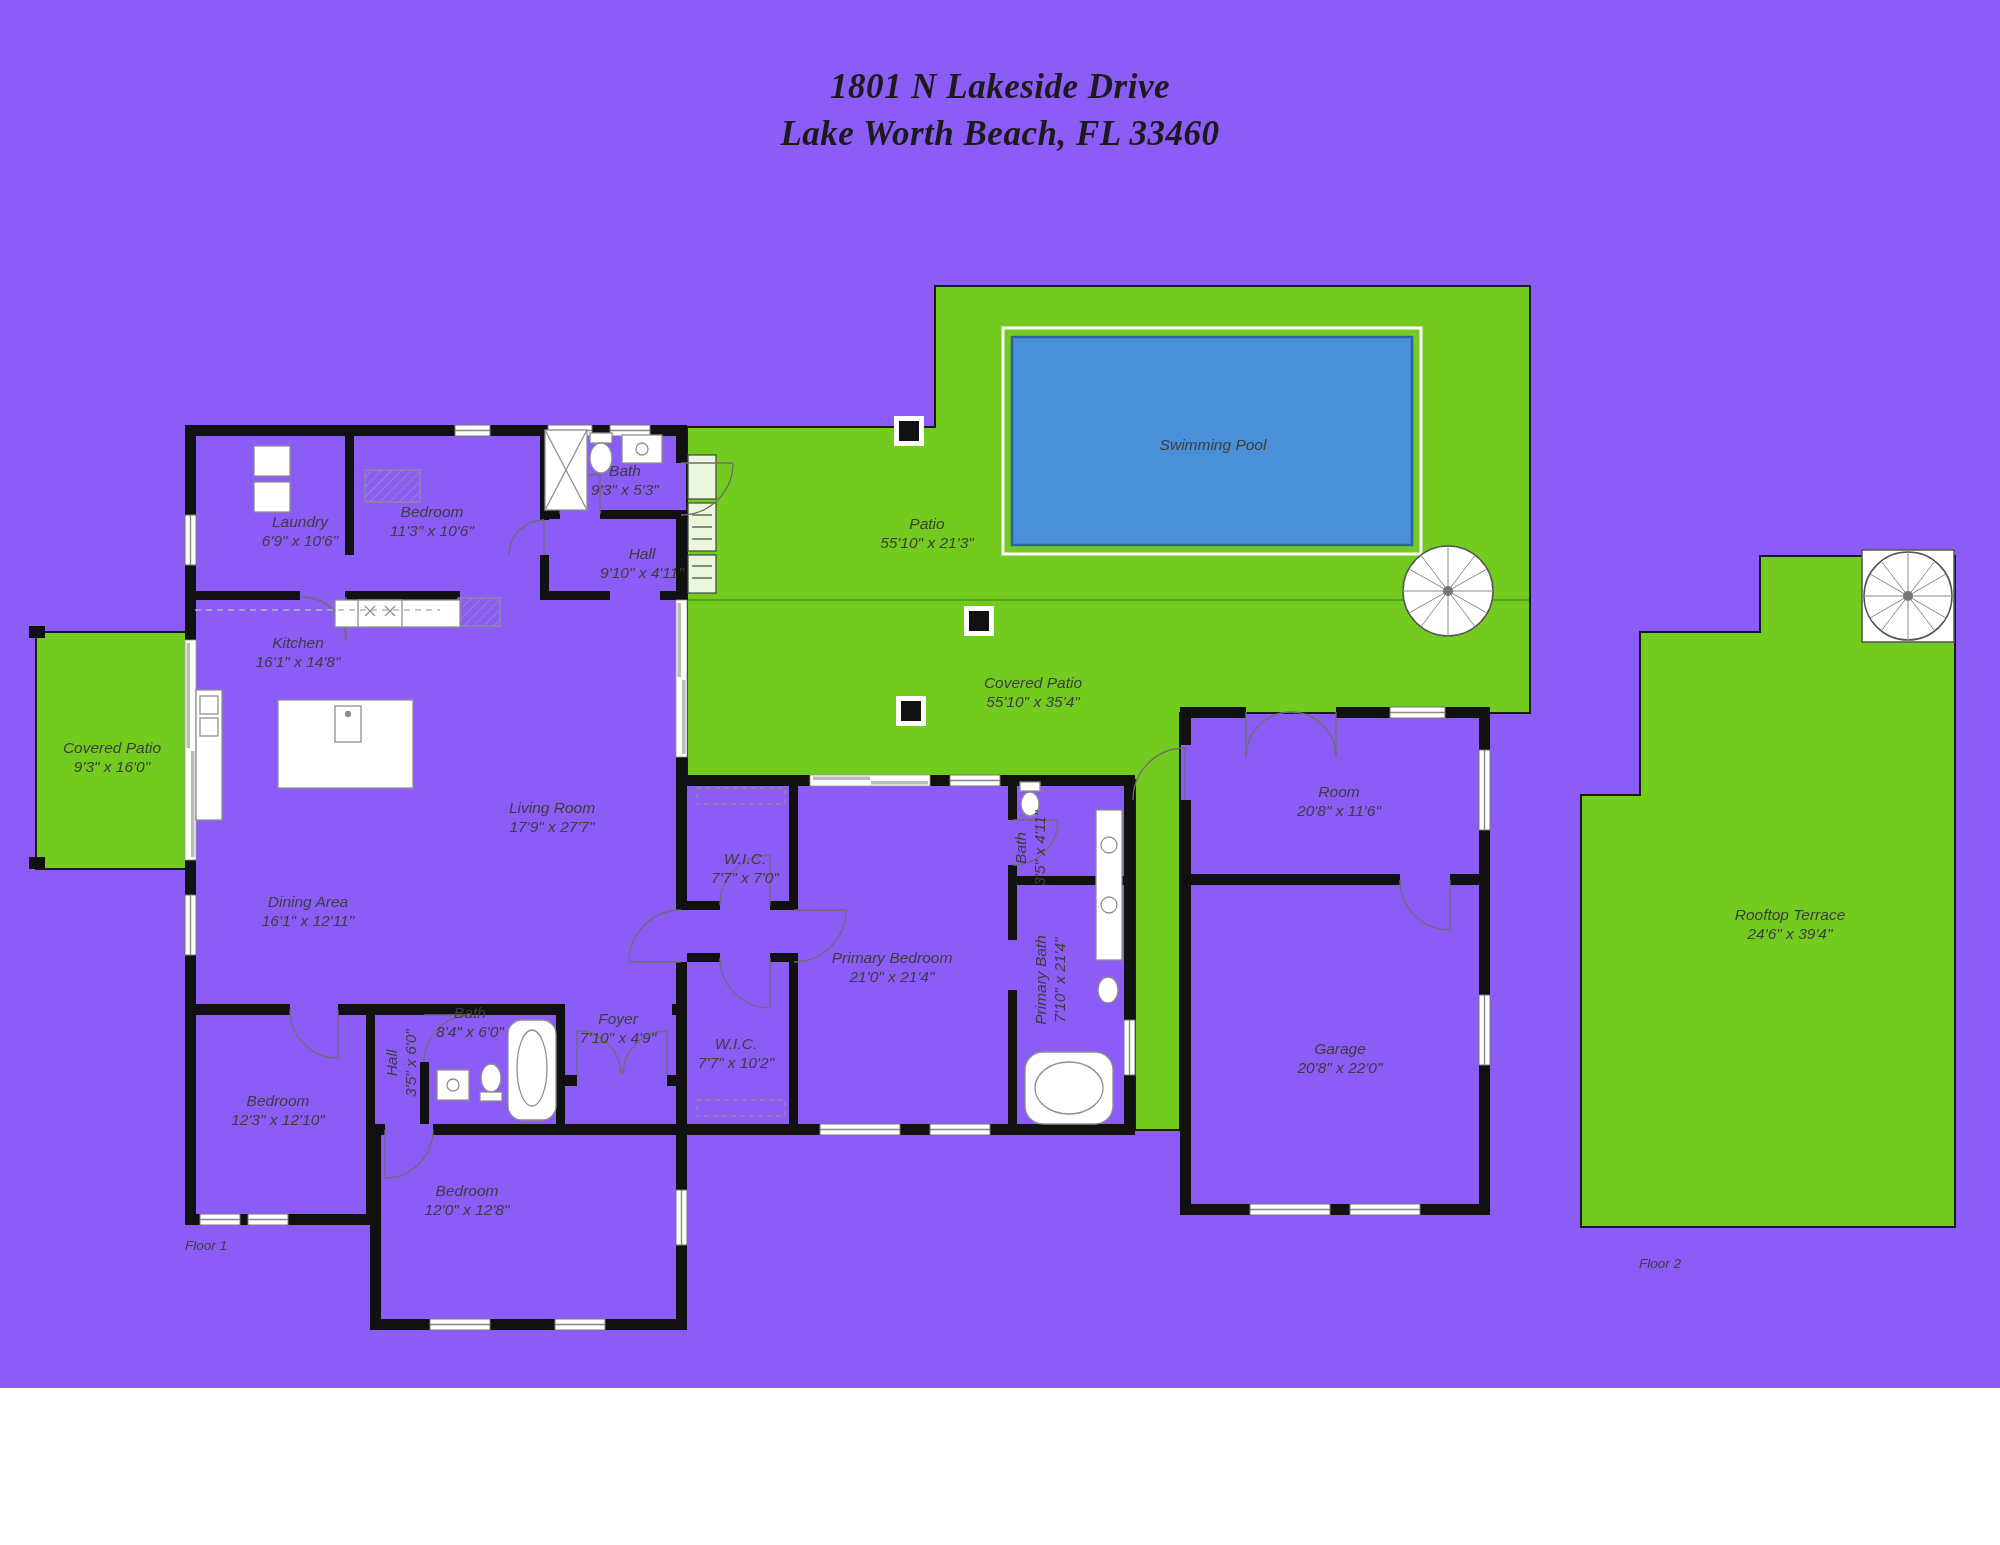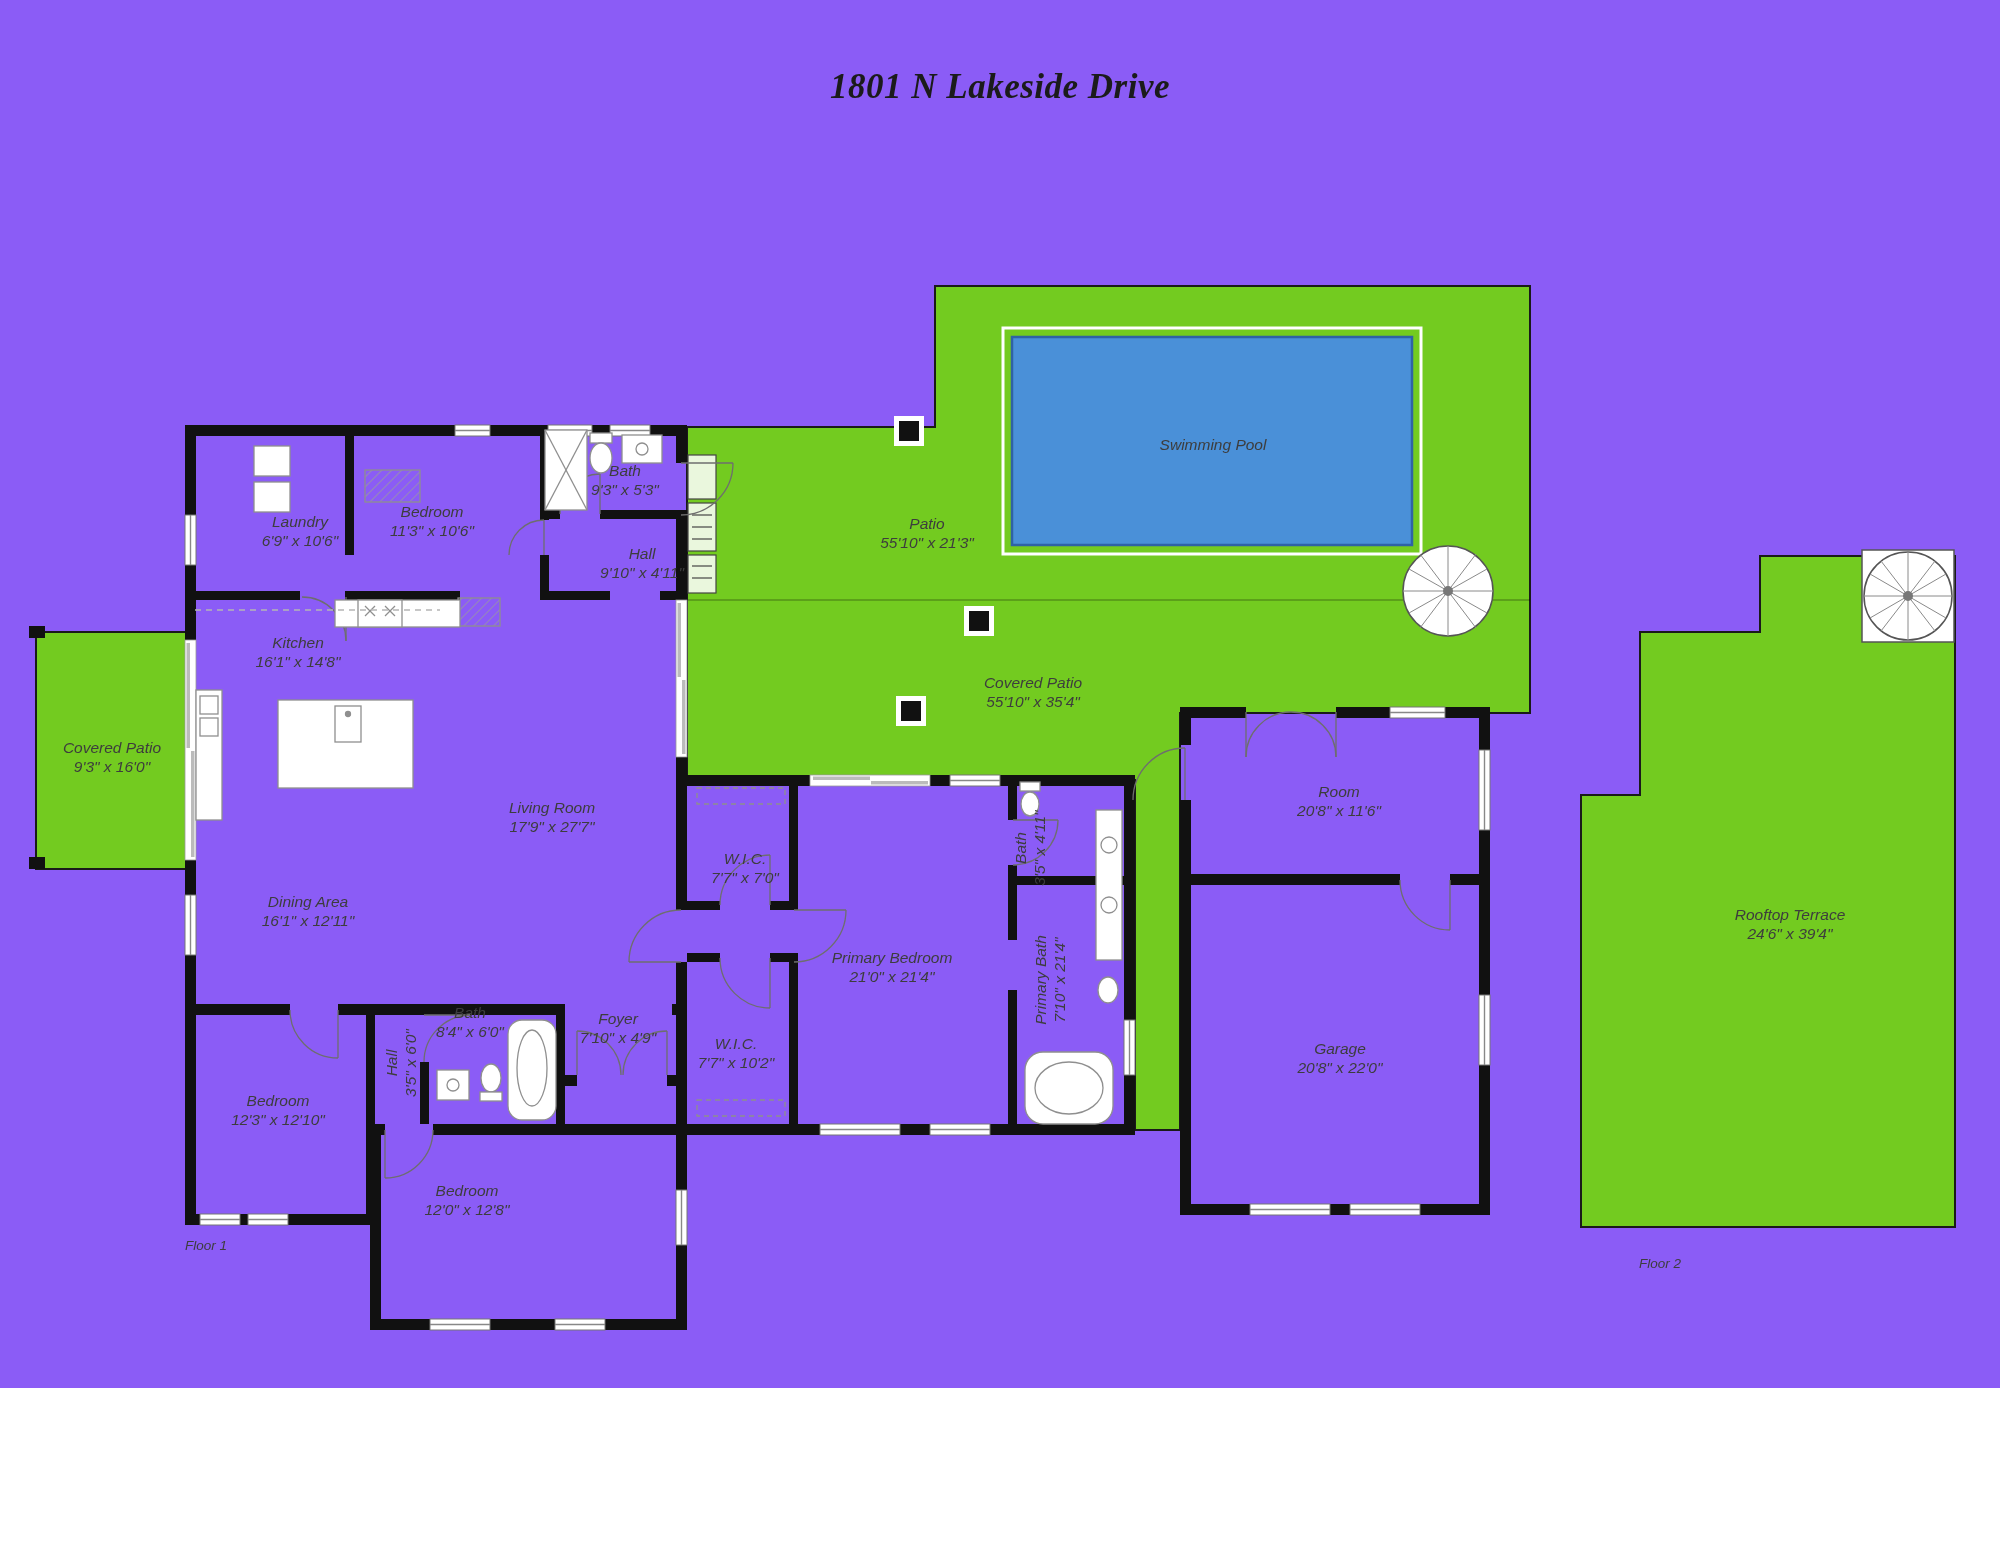--- a/index.html
+++ b/index.html
@@ -23,20 +23,21 @@
           -webkit-text-stroke:1.7px rgba(95,95,95,0.85);
           text-shadow:0 0 1px rgba(120,120,120,0.35);}
 </style>
 </head>
 <body>
 
 <div id="page">
 
   <div id="title">
     <div>1801 N Lakeside Drive</div>
+    <div>Lake Worth Beach, FL 33460</div>
   </div>
 
   <svg id="plan" width="2000" height="1545" viewBox="0 0 2000 1545">
     <defs>
       <pattern id="hatch" width="7" height="7" patternUnits="userSpaceOnUse" patternTransform="rotate(45)">
         <line x1="0" y1="0" x2="0" y2="7" stroke="#9a9a9a" stroke-width="1.4"></line>
       </pattern>
     </defs>
 
     <g>

